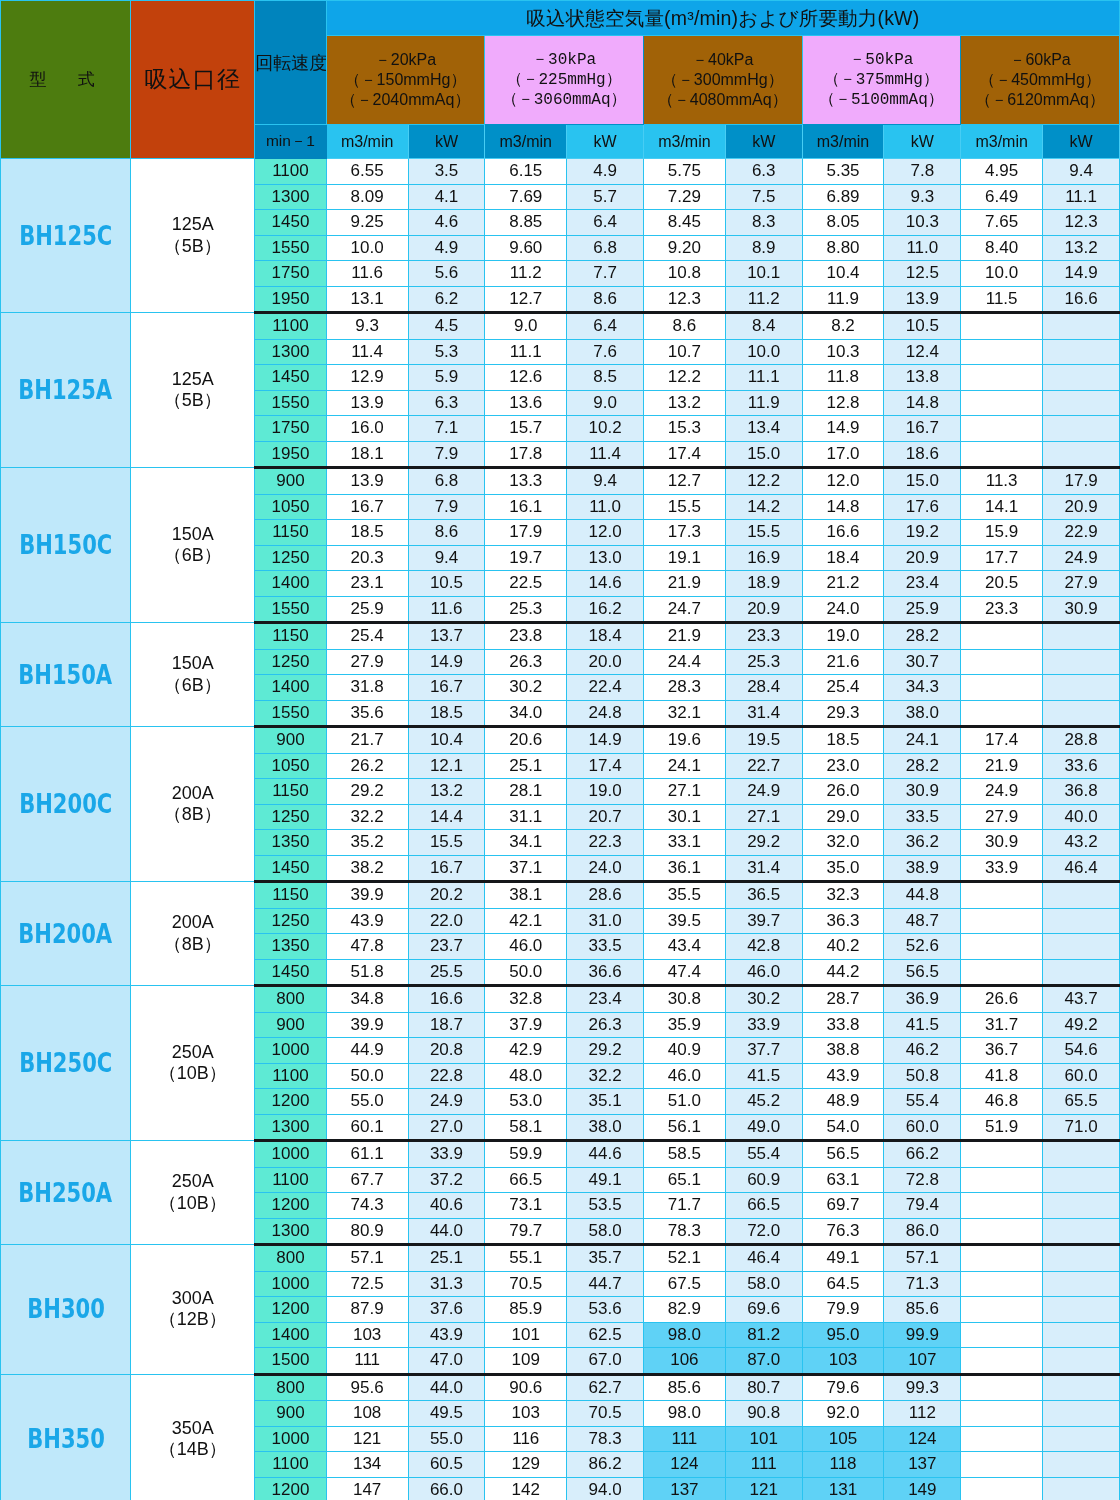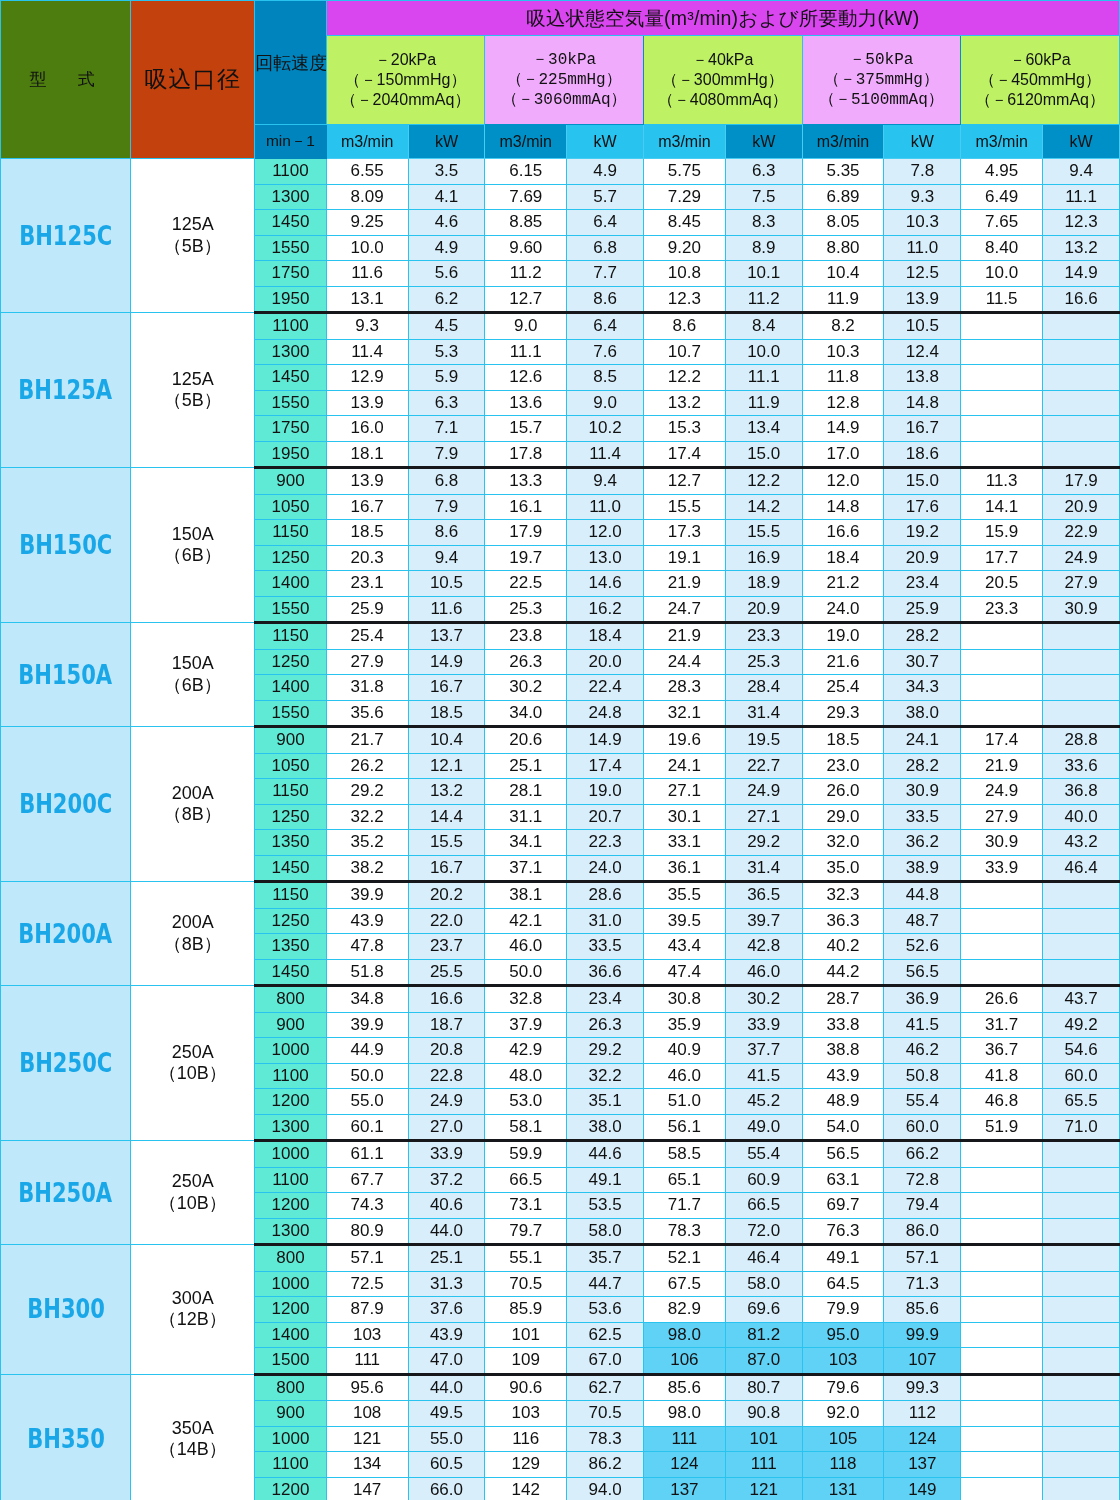--- a/index.html
+++ b/index.html
@@ -35,32 +35,32 @@
     background:#c2410c;color:#fff;
     font-size:23px;font-weight:bold;letter-spacing:.05em;
     border:1px solid #0084bd;
   }
   th.rpmhead{
     background:#0084bd;color:#fff;
     font-size:18px;font-weight:bold;
     border:1px solid #0084bd;
   }
   th.bigtitle{
-    background:#d946ef;color:#fff;
+    background:#0ea5e9;color:#fff;
     font-size:19.5px;font-weight:bold;letter-spacing:.01em;
     height:34px;
     border:1px solid #0084bd;
   }
   th.pgroup{
     font-size:16px;font-weight:bold;line-height:1.26;
     height:88px;
     padding:2px 0;
     white-space:normal;
   }
-  th.pgroup.light{background:#bef264;border-color:#29c3f0;}
+  th.pgroup.light{background:#a16207;border-color:#29c3f0;}
   th.pgroup.dark {background:#f0abfc;border-color:#0090c8;font-family:Liberation Mono, monospace;}
   th.unit{
     font-size:16px;font-weight:bold;height:33px;
   }
   th.unit.l{background:#29c3f0;border-color:#47cdf4;}
   th.unit.d{background:#0090c8;border-color:#47cdf4;}
   th.unit.rpm{background:#0084bd;border-color:#0084bd;font-size:15.5px;}
   td.modelwrap{
     background:#bfe8fa;
     border-left:1px solid #bfe8fa;

